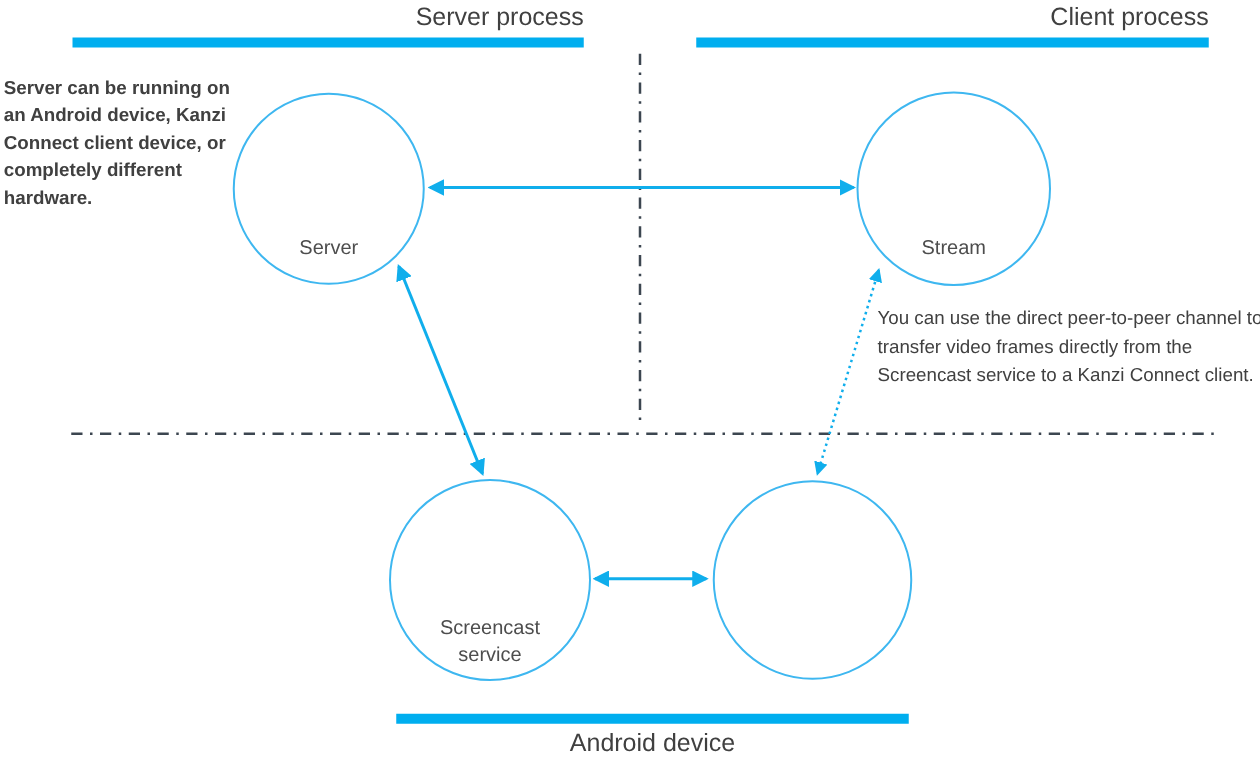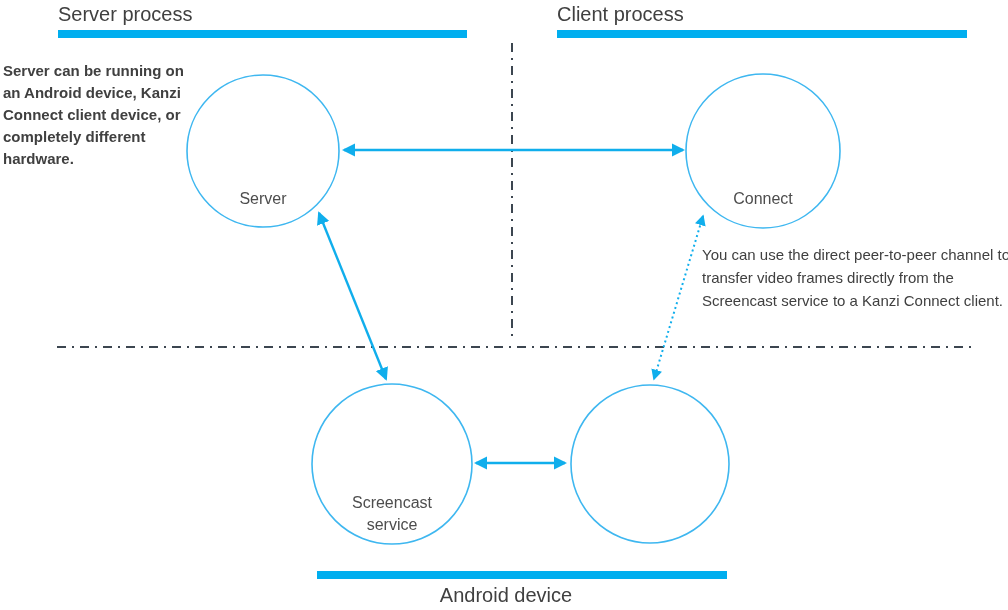--- a/index.html
+++ b/index.html
@@ -13,21 +13,21 @@
     width: 1008px;
     height: 610px;
     background: #ffffff;
     overflow: hidden;
   }
   .abs { position: absolute; }
 
   
   .process-title {
     top: 1px;
-    text-align: left;
+    text-align: right;
     font-size: 20px;
     line-height: 26px;
     color: #404040;
   }
   .accent-bar {
     top: 30px;
     height: 8px;
     background: #00AEEF;
   }
   .note {
@@ -45,21 +45,21 @@
     margin-top: 48px;
   }
   .device-bar {
     left: 317px;
     top: 571px;
     width: 410px;
     height: 8px;
     background: #00AEEF;
   }
   .device-title {
-    left: 301px;
+    left: 317px;
     top: 582px;
     width: 410px;
     text-align: center;
     font-size: 20px;
     line-height: 26px;
     color: #404040;
   }
 
   
   svg.diagram { position: absolute; left: 0; top: 0; }
@@ -114,19 +114,19 @@
   <div class="abs process-title" style="left:58px; width:409px;">Server process</div>
   <div class="abs accent-bar" style="left:58px; width:409px;"></div>
 
   <div class="abs process-title" style="left:557px; width:410px;">Client process</div>
   <div class="abs accent-bar" style="left:557px; width:410px;"></div>
 
   <div class="abs note note-left">Server can be running on an Android device, Kanzi Connect client device, or completely different hardware.</div>
   <div class="abs note note-right">You can use the direct peer-to-peer channel to transfer video frames directly from the Screencast service to a Kanzi Connect client.</div>
 
   <div class="abs node-label" style="left:203px; top:140px; width:120px;">Server</div>
-  <div class="abs node-label" style="left:703px; top:140px; width:120px;">Connect</div>
+  <div class="abs node-label" style="left:703px; top:140px; width:120px;">Stream</div>
   <div class="abs node-label" style="left:332px; top:444px; width:120px;">Screencast service</div>
 
   <div class="abs device-bar"></div>
   <div class="abs device-title">Android device</div>
 
 </div>
 
 </body></html>

